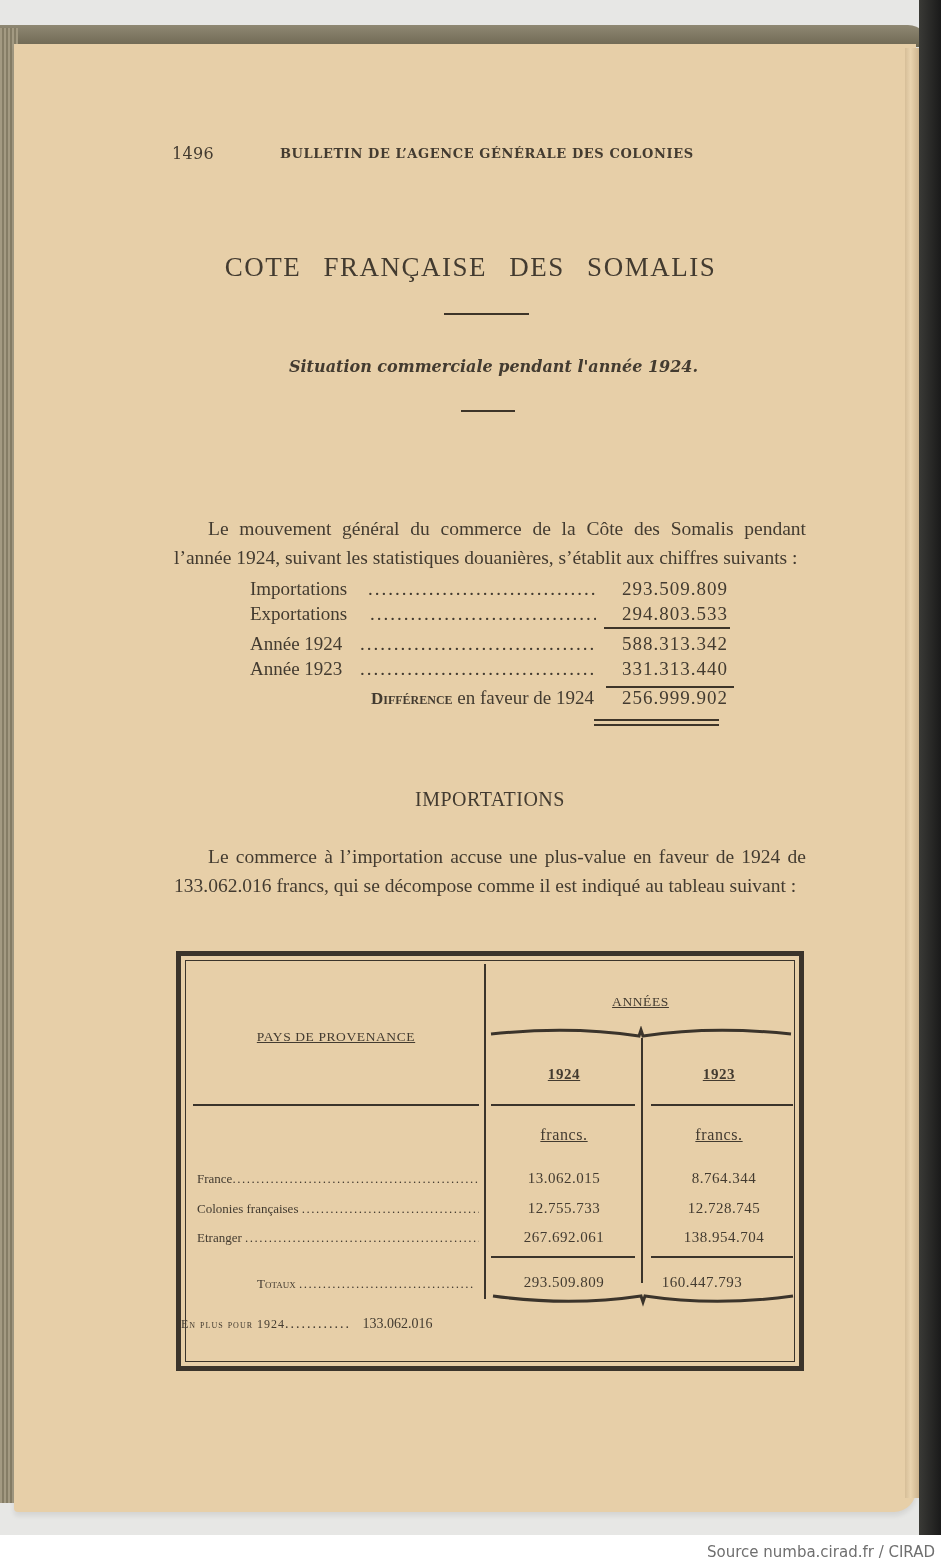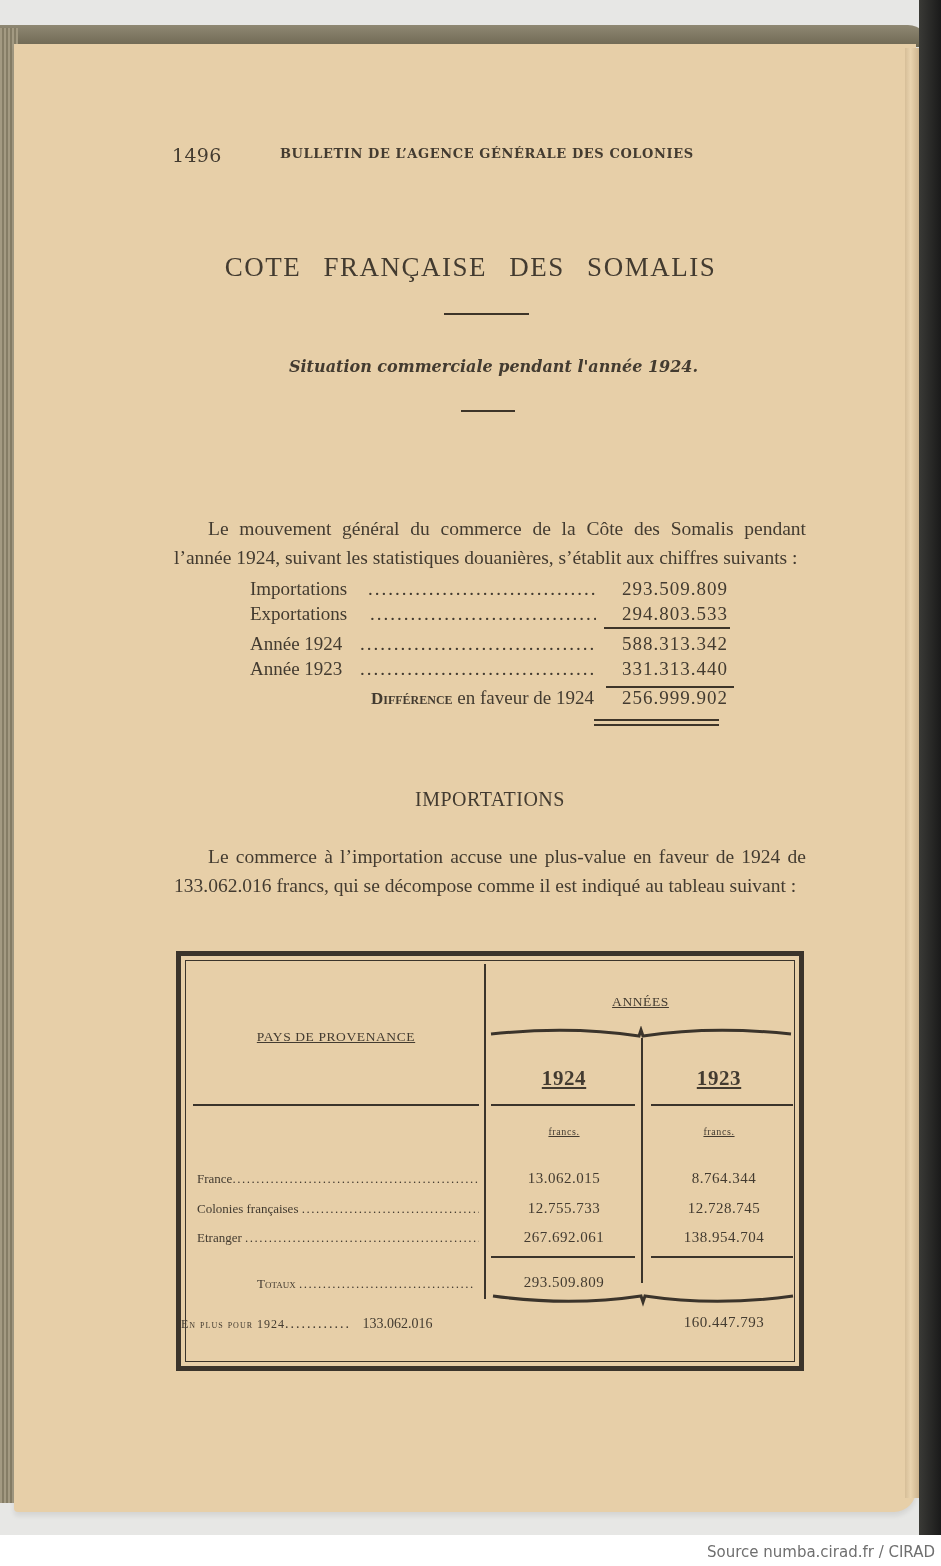--- a/index.html
+++ b/index.html
@@ -35,21 +35,21 @@
   .gutter-fold {
     position: absolute; left: 905px; top: 48px; width: 14px; height: 1450px;
     background: linear-gradient(90deg, #d6be98, #e9d3ae 40%, #cdb48e);
   }
   .ink { color: #433b30; }
 
   .running-head {
     position: absolute; top: 144px; left: 172px; width: 540px;
     font-size: 15px; letter-spacing: 0.3px; white-space: nowrap;
   }
-  .page-number { position: absolute; left: 0; top: 0; font-size: 19px; }
+  .page-number { position: absolute; left: 0; top: 0; font-size: 16px; }
   .running-title {
     position: absolute; left: 108px; top: 2px;
     font-size: 13px; font-weight: bold; letter-spacing: 0.6px;
   }
 
   .main-title {
     position: absolute; top: 252px; left: 0; width: 941px; text-align: center;
     font-family: "Liberation Serif", serif; font-size: 27px; letter-spacing: 1.5px;
     word-spacing: 14px;
   }
@@ -85,22 +85,22 @@
     border: 5px solid #3b342b; box-sizing: border-box;
     font-family: "Liberation Serif", serif;
   }
   .table-inner {
     position: absolute; left: 4px; top: 4px; right: 4px; bottom: 4px;
     border: 1px solid #3b342b;
   }
   .vline { position: absolute; width: 2px; background: #3b342b; }
   .hline { position: absolute; height: 2px; background: #3b342b; }
   .th { position: absolute; font-size: 13.5px; letter-spacing: 0.6px; text-align: center; text-decoration: underline; }
-  .year { font-weight: bold; font-size: 21px; }
-  .unit { font-size: 10px; }
+  .year { font-weight: bold; font-size: 15px; }
+  .unit { font-size: 16px; }
   .row-label { position: absolute; left: 16px; font-size: 13px; white-space: nowrap; overflow: hidden; }
   .cell { position: absolute; font-size: 15px; text-align: center; letter-spacing: 0.5px; }
   .brace { position: absolute; }
   .extra { position: absolute; top: 360px; left: 0; width: 618px; text-align: left; font-size: 14px; }
   .extra .small { font-variant: small-caps; font-size: 12px; letter-spacing: 1px; }
 
   .source-credit {
     position: absolute; right: 6px; top: 1543px;
     font-family: "DejaVu Sans", sans-serif; font-size: 15px; color: #6f6f6f;
   }
@@ -205,21 +205,21 @@
     <span class="cell" style="left:308px; top:273px; width:150px;">267.692.061</span>
     <span class="cell" style="left:470px; top:273px; width:146px;">138.954.704</span>
   </div>
 
   <div class="hline" style="left:310px; top:300px; width:144px;"></div>
   <div class="hline" style="left:470px; top:300px; width:142px;"></div>
 
   <div>
     <span class="row-label" style="left:76px; top:320px; width:218px;"><span style="font-variant:small-caps;">Totaux</span> <span style="letter-spacing:1.5px;">....................................................................</span></span>
     <span class="cell" style="left:308px; top:318px; width:150px;">293.509.809</span>
-    <span class="cell" style="left:470px; top:318px; width:146px;margin-top:40px;">160.447.793</span>
+    <span class="cell" style="left:448px; top:318px; width:146px;">160.447.793</span>
   </div>
 
   <svg class="brace" style="left:310px; top:336px;" width="305" height="16" viewBox="0 0 305 16">
     <path d="M2 4 C 60 12, 110 10, 150 4 L152 10 L154 4 C 194 10, 244 12, 302 4" fill="none" stroke="#3b342b" stroke-width="3"></path>
   </svg>
 
   <div class="extra">
     <span class="small">En plus pour 1924</span><span style="letter-spacing:2px;">............</span>
     <span style="margin-left:8px;">133.062.016</span>
   </div>

